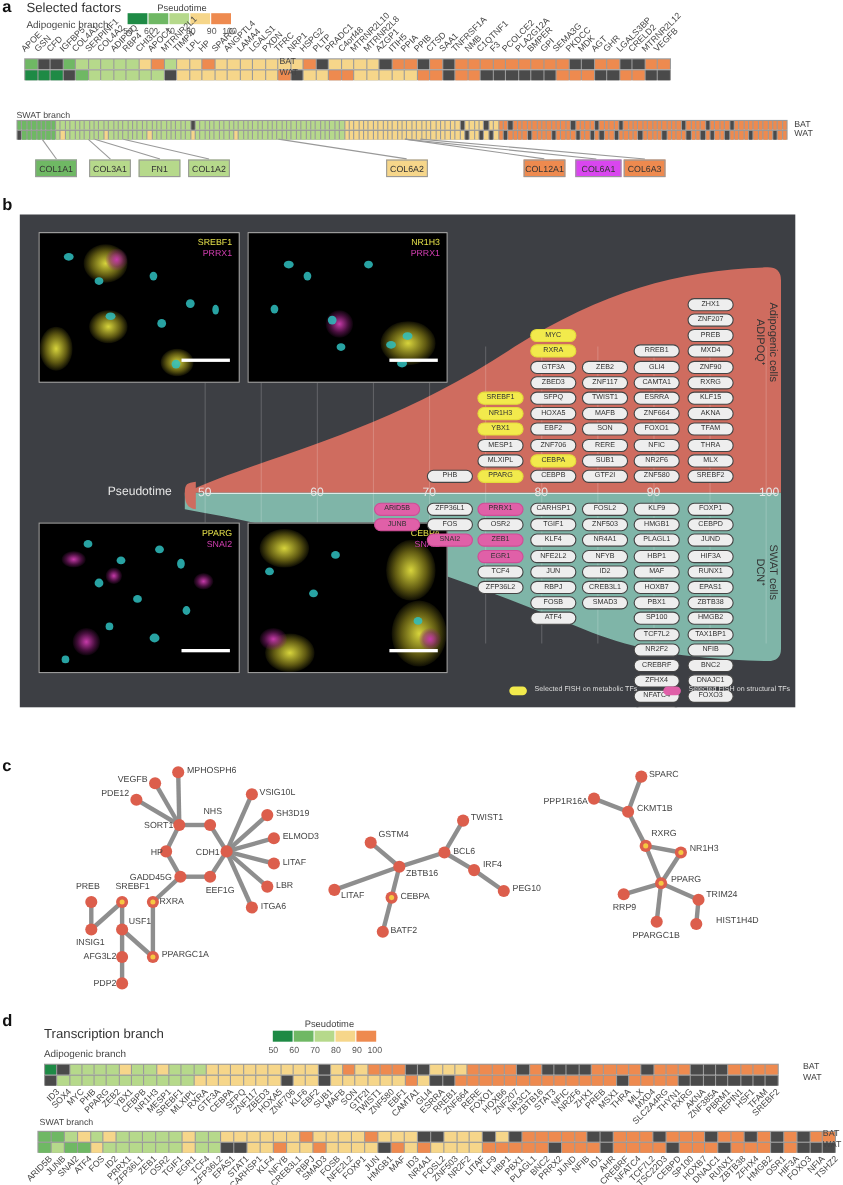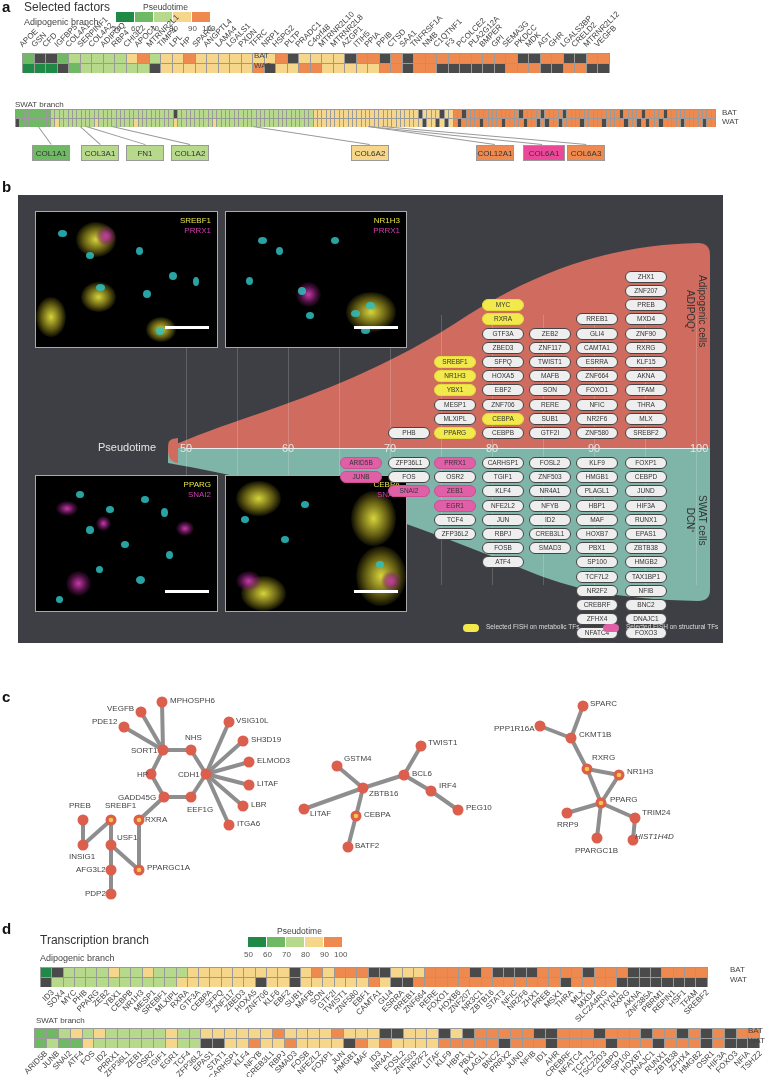--- a/index.html
+++ b/index.html
@@ -555,21 +555,21 @@
       <div class="gene-box" style="left: 81px; top: 145px; width: 38px; background: rgb(182, 217, 139);">COL3A1</div>
       <div class="conn" style="left: 80px; top: 127px; height: 26.9072px; transform: rotate(-48.0128deg);"></div>
       <div class="gene-box" style="left: 126px; top: 145px; width: 38px; background: rgb(182, 217, 139);">FN1</div>
       <div class="conn" style="left: 86px; top: 127px; height: 61.6847px; transform: rotate(-73.0339deg);"></div>
       <div class="gene-box" style="left: 171px; top: 145px; width: 38px; background: rgb(182, 217, 139);">COL1A2</div>
       <div class="conn" style="left: 112px; top: 127px; height: 80.05px; transform: rotate(-77.0054deg);"></div>
       <div class="gene-box" style="left: 351px; top: 145px; width: 38px; background: rgb(246, 214, 138);">COL6A2</div>
       <div class="conn" style="left: 253px; top: 127px; height: 118.377px; transform: rotate(-81.2538deg);"></div>
       <div class="gene-box" style="left: 476px; top: 145px; width: 38px; background: rgb(238, 138, 79);">COL12A1</div>
       <div class="conn" style="left: 368px; top: 127px; height: 128.269px; transform: rotate(-81.9331deg);"></div>
-      <div class="gene-box" style="left: 523px; top: 145px; width: 42px; background: #ec4899;">COL6A1</div>
+      <div class="gene-box" style="left: 523px; top: 145px; width: 42px; background: #d946ef;">COL6A1</div>
       <div class="conn" style="left: 368px; top: 127px; height: 174.929px; transform: rotate(-84.0939deg);"></div>
       <div class="gene-box" style="left: 567px; top: 145px; width: 38px; background: rgb(238, 138, 79);">COL6A3</div>
       <div class="conn" style="left: 382px; top: 127px; height: 204.793px; transform: rotate(-84.9575deg);"></div>
     </div>
 </div>
 
 <div class="panel-letter" style="left:2px;top:178px;">b</div>
 <div id="panel-b">
   <svg width="705" height="448" style="position:absolute;left:0;top:0;">
     <path d="M150 253 C 220 220, 330 200, 450 120 C 530 70, 600 50, 680 48 Q 692 48 692 60 L 692 253 Z" fill="#cf6c5f"></path>
@@ -914,21 +914,21 @@
     <div class="net-lab" style="left: 355px; top: 841px;">BATF2</div>
     <div class="net-lab" style="left: 590px; top: 699px;">SPARC</div>
     <div class="net-lab" style="left: 494px; top: 724px;">PPP1R16A</div>
     <div class="net-lab" style="left: 579px; top: 730px;">CKMT1B</div>
     <div class="net-lab" style="left: 592px; top: 753px;">RXRG</div>
     <div class="net-lab" style="left: 627px; top: 767px;">NR1H3</div>
     <div class="net-lab" style="left: 610px; top: 795px;">PPARG</div>
     <div class="net-lab" style="left: 557px; top: 820px;">RRP9</div>
     <div class="net-lab" style="left: 642px; top: 808px;">TRIM24</div>
     <div class="net-lab" style="left: 575px; top: 846px;">PPARGC1B</div>
-    <div class="net-lab" style="left: 635px; top: 832px; font-style: italic;">HIST1H4D</div>
+    <div class="net-lab" style="left: 651px; top: 832px;">HIST1H4D</div>
   </div>
 
 <div>
   <div class="panel-letter" style="left:2px;top:920px;">d</div>
   <div class="abs title" style="left:40px;top:933px;">Transcription branch</div>
   <div class="abs subtitle" style="left:40px;top:953px;">Adipogenic branch</div>
   <div class="abs subtitle" style="left:277px;top:926px;font-size:8.5px;">Pseudotime</div>
   <div class="legend-scale" style="left:248px;top:937px;">
     <div style="background:#1e8a45"></div>
       <div style="background:#6fb864"></div>

